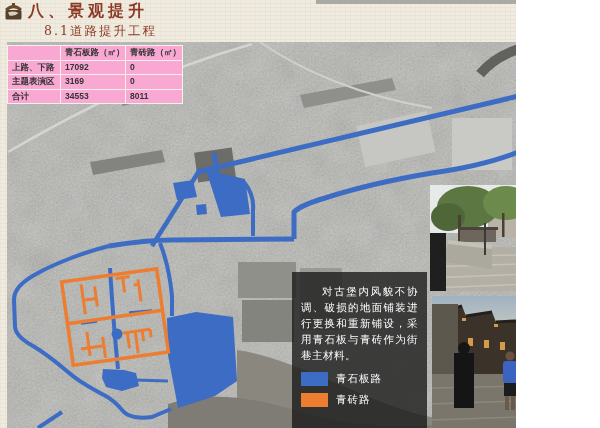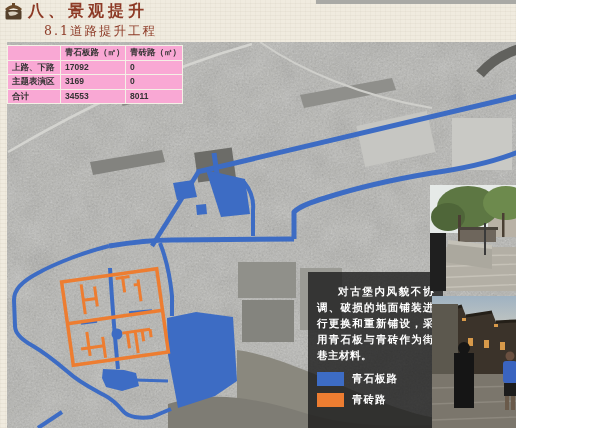--- a/index.html
+++ b/index.html
@@ -19,22 +19,22 @@
   
   .map{position:absolute;left:7px;top:42px;width:588px;height:386px;display:block;}
   
   .tbl{position:absolute;left:7px;top:45px;border-collapse:separate;border-spacing:1.5px;
     background:#f4f1e6;table-layout:fixed;}
   .tbl td,.tbl th{background:#f9a8d4;font-size:8.5px;font-weight:bold;color:#333;
     text-align:left;padding:0 0 0 4px;height:13.5px;line-height:13.5px;white-space:nowrap;
     overflow:hidden;}
   .c0{width:48px;} .c1{width:60px;} .c2{width:52px;}
   
-  .panel{position:absolute;left:308px;top:272px;width:135px;height:156px;
-    background:rgba(24,24,24,.78);box-sizing:border-box;padding:11px 9px 0 9px;font-weight:bold;}
+  .panel{position:absolute;left:292px;top:272px;width:135px;height:156px;
+    background:rgba(24,24,24,.78);box-sizing:border-box;padding:11px 9px 0 9px;}
   .panel p{margin:0;color:#fff;font-size:10.5px;line-height:16px;text-indent:2em;
     letter-spacing:.5px;text-align:justify;}
   .legend{margin-top:9px;}
   .leg-row{display:flex;align-items:center;margin-bottom:7px;text-align:center;}
   .swatch{width:27px;height:14px;margin-right:8px;flex:none;}
   .sw-blue{background:#3d6cc4;} .sw-orange{background:#ed7d31;}
   .leg-label{color:#fff;font-size:10.5px;letter-spacing:1px;}
   
   .photo{position:absolute;overflow:hidden;}
   .photo svg{display:block;}

